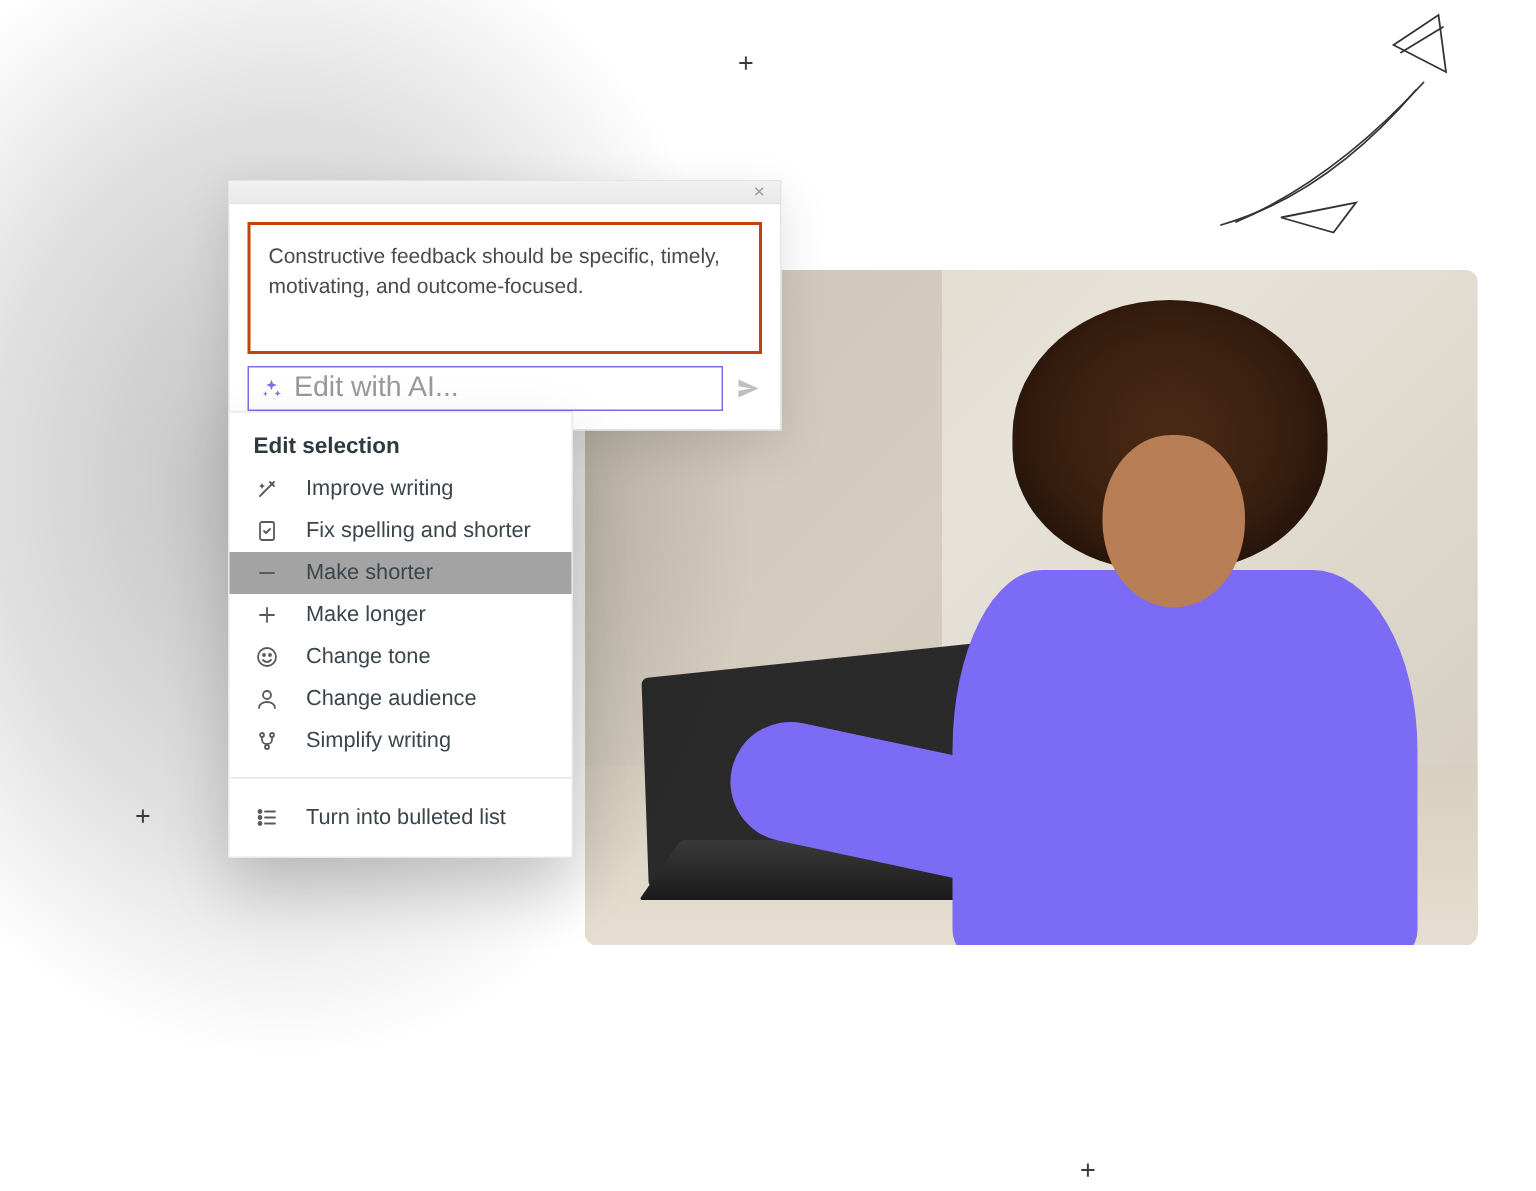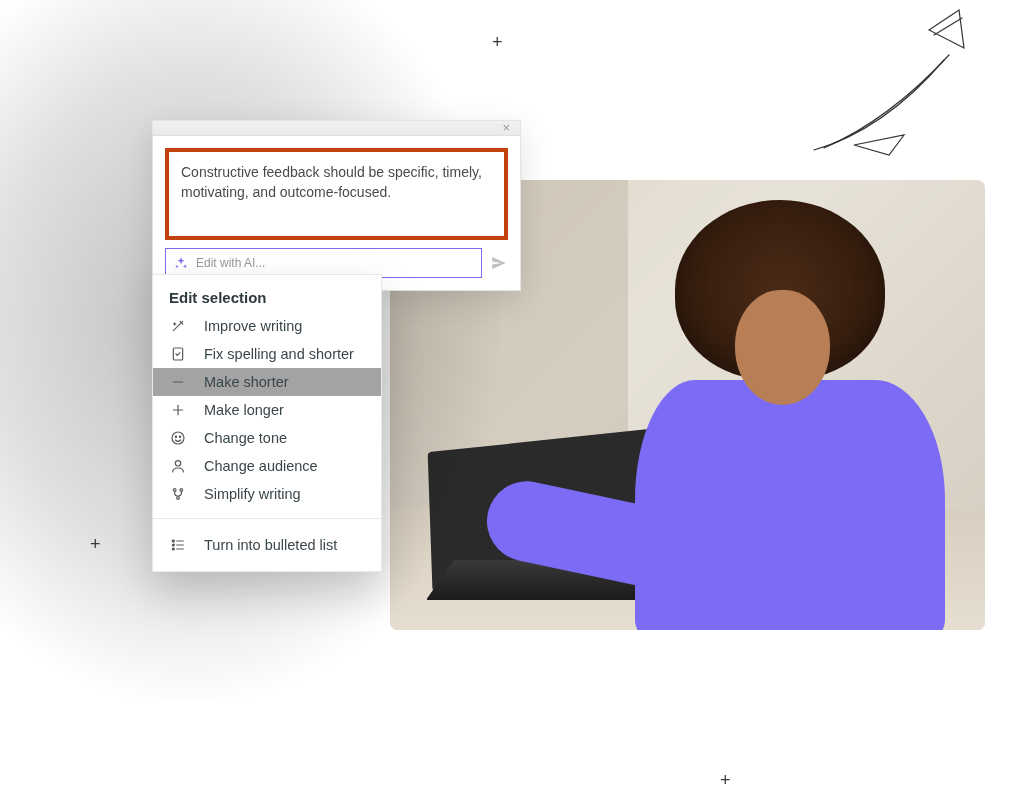--- a/index.html
+++ b/index.html
@@ -156,21 +156,21 @@
     position: absolute;
     right: 6px;
     top: -1px;
     font-size: 13px;
     color: #9a9a9a;
     cursor: pointer;
     padding: 0 4px;
   }
   .compose .textbox {
     margin: 12px 12px 8px 12px;
-    border: 4px solid #c2410c;
+    border: 2px solid #c2410c;
     padding: 10px 12px;
     min-height: 64px;
     font-size: 14px;
     line-height: 1.45;
     color: #4a4a4a;
   }
   .compose .inputrow {
     margin: 0 12px 12px 12px;
     display: flex;
     align-items: center;
@@ -183,21 +183,21 @@
     display: flex;
     align-items: center;
     padding: 0 8px;
     gap: 6px;
   }
   .compose .aiinput input {
     border: none;
     outline: none;
     flex: 1;
     height: 24px;
-    font-size: 12px;
+    font-size: 19px;
     color: #555;
     background: transparent;
   }
   .compose .aiinput input::placeholder { color: #9a9a9a; }
   .compose .send {
     color: #bfbfbf;
     display: flex;
     align-items: center;
     cursor: pointer;
   }

